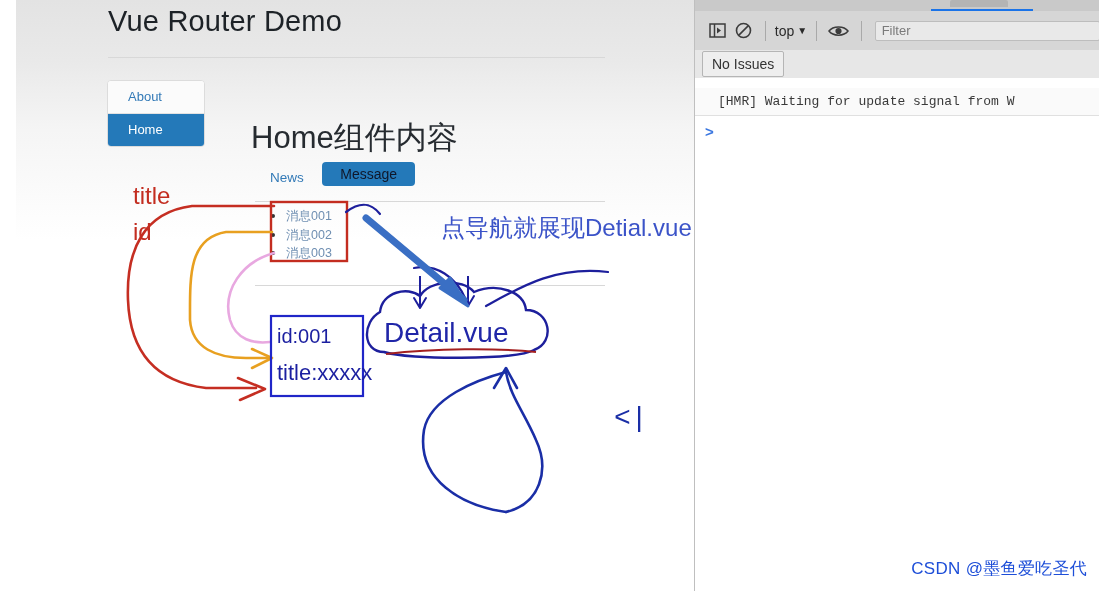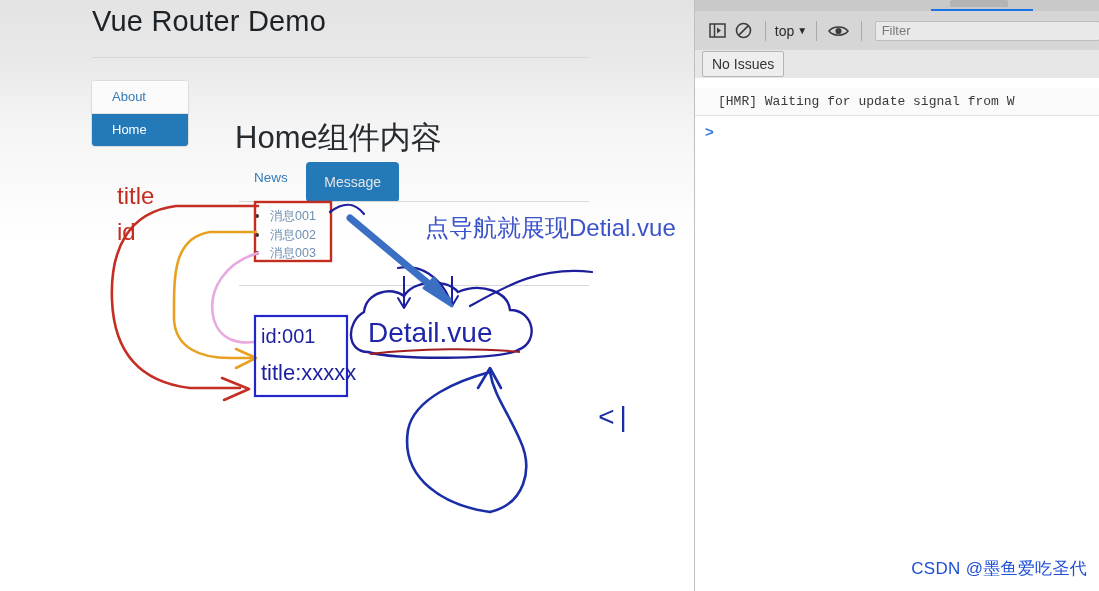--- a/index.html
+++ b/index.html
@@ -4,21 +4,21 @@
 <style>
   * { box-sizing: border-box; }
   html, body { margin:0; padding:0; }
   body {
     width:1099px; height:591px; overflow:hidden; position:relative;
     font-family:"Liberation Sans", sans-serif; background:#ffffff;
   }
 
   
   #page-pane {
-    position:absolute; left:0; top:0; width:694px; height:591px;
+    position:absolute; left:16px; top:0; width:694px; height:591px;
     background:linear-gradient(to bottom, #e3e3e3 0px, #e9e9e9 60px, #f5f5f5 130px, #ffffff 240px, #ffffff 591px);
     overflow:hidden;
   }
   #page-title {
     position:absolute; left:92px; top:5px;
     font-size:29px; color:#1d2227; font-weight:400; letter-spacing:.2px;
     white-space:nowrap;
   }
   .hr-line { position:absolute; height:1px; background:#d8d8d8; }
   #hr-top   { left:92px;  top:57px;  width:497px; }
@@ -46,21 +46,21 @@
     position:absolute; left:235px; top:117px;
     font-size:31px; color:#262b30; font-weight:400; white-space:nowrap;
   }
 
   
   #tabbar { position:absolute; left:240px; top:162px; height:38px; }
   .tab-link {
     display:inline-block; padding:8px 14px; font-size:13.5px; color:#337ab7;
     vertical-align:top; cursor:pointer; border-radius:4px; white-space:nowrap;
   }
-  .tab-link.active { background:#2479b9; color:#e5e5e5; padding:12px 18px; font-size:14px; }
+  .tab-link.active { background:#2479b9; color:#0f172a; padding:4px 18px; font-size:14px; }
 
   
   #msg-list {
     position:absolute; left:250px; top:203px; margin:0;
     padding:4px 0 0 20px; list-style:disc;
   }
   #msg-list li {
     font-size:12.5px; line-height:17.5px; color:#6f8fb2;
     list-style:disc;
   }

